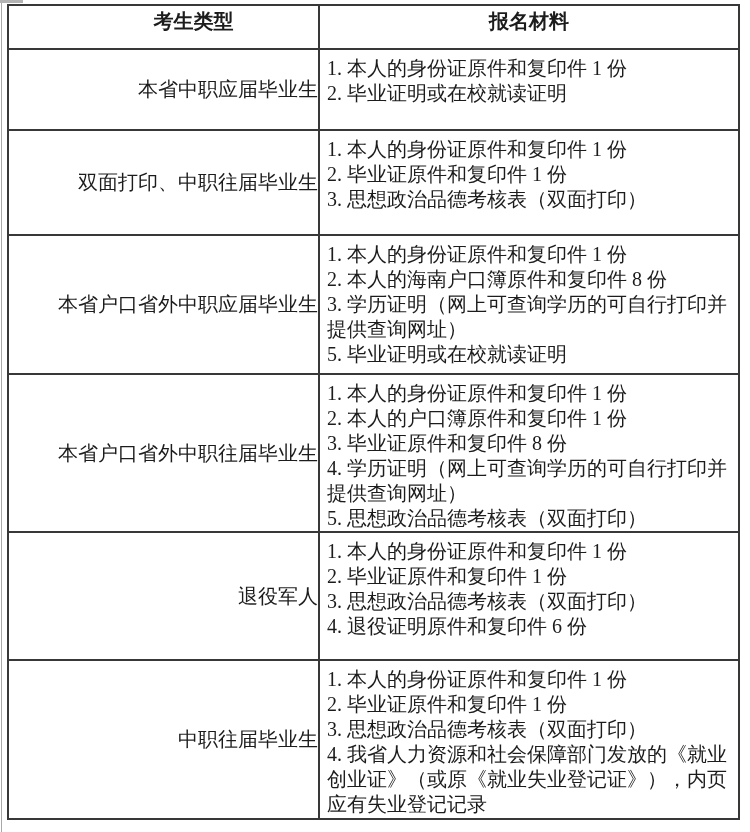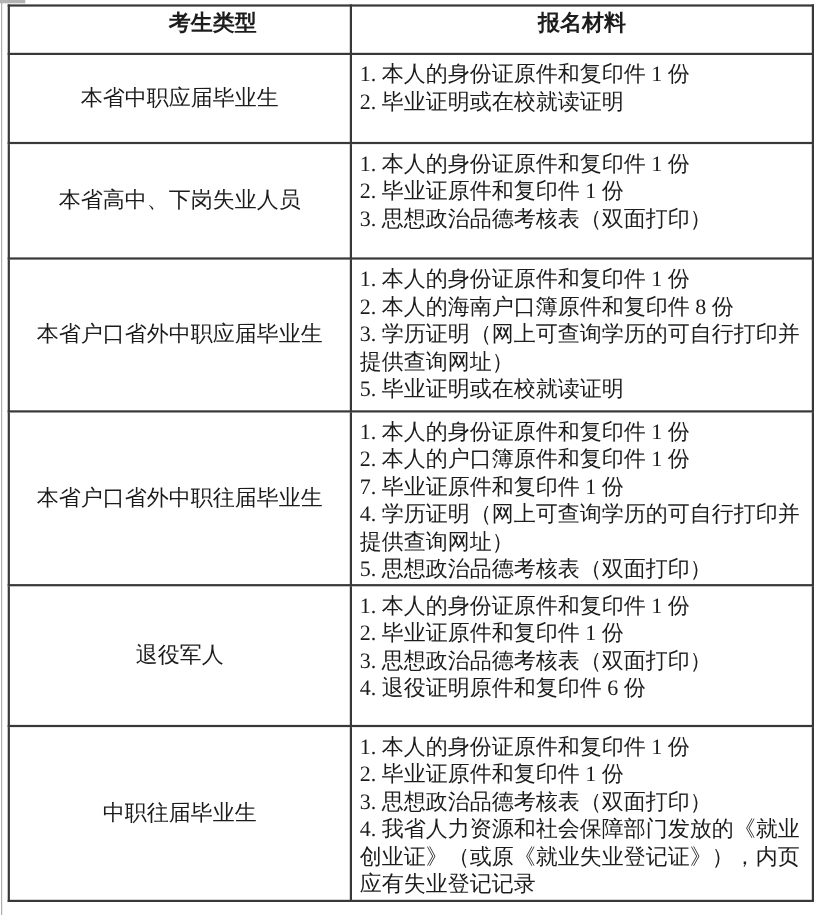--- a/index.html
+++ b/index.html
@@ -48,21 +48,21 @@
   td.head-cell {
     font-weight: bold;
     text-align: center;
     vertical-align: top;
     padding-top: 3px;
   }
   td.head-type { padding-left: 60px; }  
   td.head-mat  { }
 
   td.type-cell {
-    text-align: center;
+    text-align: right;
     vertical-align: middle;
   }
   td.materials-cell {
     vertical-align: top;
     padding: 6px 8px 0 7px;
   }
   .material-item { display: block; }
 </style>
 </head>
 <body>
@@ -85,21 +85,21 @@
 
       <tr class="r0">
         <td class="type-cell">本省中职应届毕业生</td>
         <td class="materials-cell">
           <span class="material-item">1. 本人的身份证原件和复印件 1 份</span>
           <span class="material-item">2. 毕业证明或在校就读证明</span>
         </td>
       </tr>
 
       <tr class="r1">
-        <td class="type-cell">本省高中、下岗失业人员</td>
+        <td class="type-cell">双面打印、中职往届毕业生</td>
         <td class="materials-cell">
           <span class="material-item">1. 本人的身份证原件和复印件 1 份</span>
           <span class="material-item">2. 毕业证原件和复印件 1 份</span>
           <span class="material-item">3. 思想政治品德考核表（双面打印）</span>
         </td>
       </tr>
 
       <tr class="r2">
         <td class="type-cell">本省户口省外中职应届毕业生</td>
         <td class="materials-cell">
@@ -108,21 +108,21 @@
           <span class="material-item">3. 学历证明（网上可查询学历的可自行打印并提供查询网址）</span>
           <span class="material-item">5. 毕业证明或在校就读证明</span>
         </td>
       </tr>
 
       <tr class="r3">
         <td class="type-cell">本省户口省外中职往届毕业生</td>
         <td class="materials-cell">
           <span class="material-item">1. 本人的身份证原件和复印件 1 份</span>
           <span class="material-item">2. 本人的户口簿原件和复印件 1 份</span>
-          <span class="material-item">7. 毕业证原件和复印件 1 份</span>
+          <span class="material-item">3. 毕业证原件和复印件 8 份</span>
           <span class="material-item">4. 学历证明（网上可查询学历的可自行打印并提供查询网址）</span>
           <span class="material-item">5. 思想政治品德考核表（双面打印）</span>
         </td>
       </tr>
 
       <tr class="r4">
         <td class="type-cell">退役军人</td>
         <td class="materials-cell">
           <span class="material-item">1. 本人的身份证原件和复印件 1 份</span>
           <span class="material-item">2. 毕业证原件和复印件 1 份</span>

